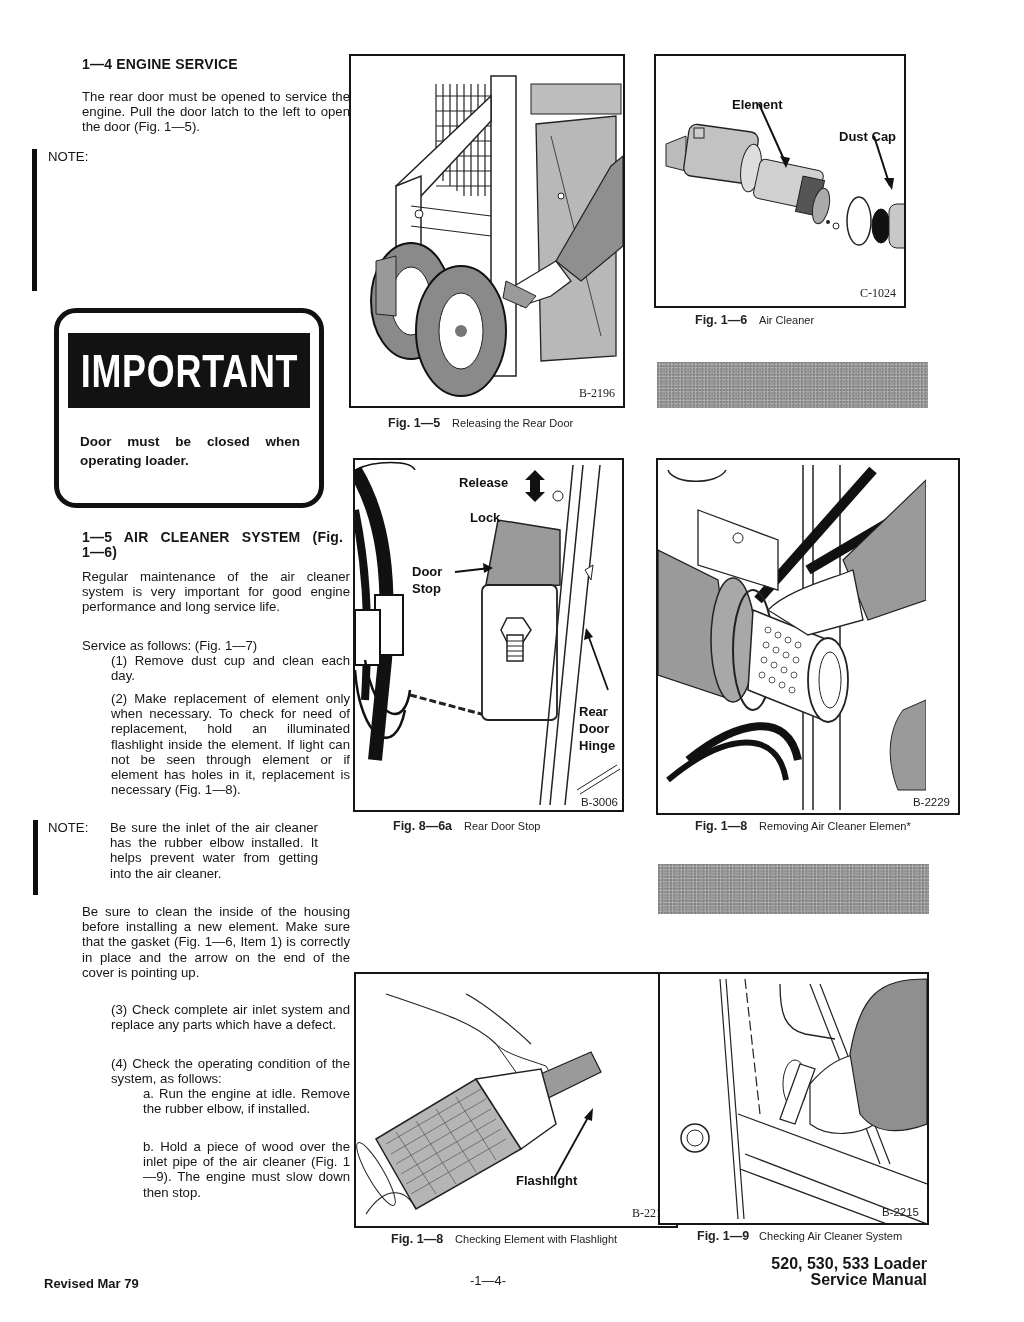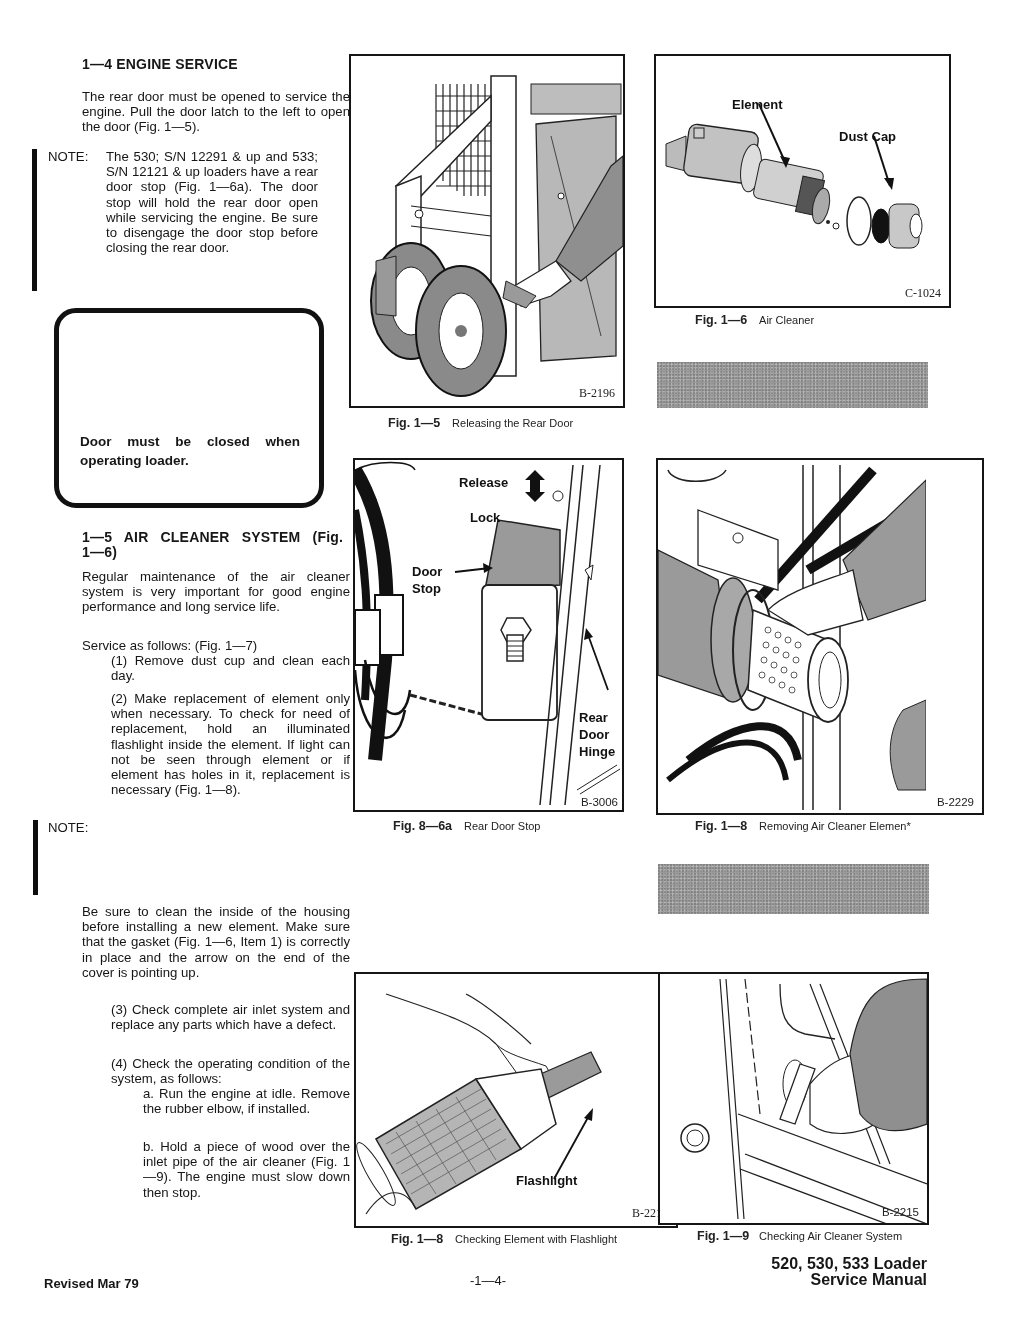--- a/index.html
+++ b/index.html
@@ -46,43 +46,48 @@
 </head>
 <body>
 
 <div class="col-left heading" style="top:57px;">1—4 ENGINE SERVICE</div>
 
 <div class="col-left para" style="top:89px; width:268px;">The rear door must be opened to service the engine. Pull the door latch to the left to open the door (Fig. 1—5).</div>
 
 <div class="change-bar" style="left:32px; top:149px; height:142px;"></div>
 <div class="note" style="top:149px;">
   <span class="note-label">NOTE:</span>
-  <div class="note-body">The 530; S/N 12291 &amp; up and 533; S/N 12121 &amp; up loaders have a rear door stop (Fig. 1—6a). The door stop will hold the rear door open while servicing the engine. Be sure to disengage the door stop before closing the rear door.</div>
 </div>
 
 <div class="important-box">
+  <div class="important-banner-wrap">
+    <div style="width:100%; height:100%; display:flex; align-items:center; justify-content:center;">
+      <span style="color:#fff; font-weight:bold; font-size:46px; display:inline-block; transform:scaleX(0.78); letter-spacing:1px; font-family:'Liberation Sans', sans-serif;">IMPORTANT</span>
+    </div>
+  </div>
   <div class="important-text">Door must be closed when operating loader.</div>
 </div>
 
 <div class="col-left heading" style="top:530px; width:270px; font-size:14px; line-height:15px; word-spacing:8px;">
   <div>1—5 AIR CLEANER SYSTEM (Fig.</div>
   <div>1—6)</div>
 </div>
 
 <div class="col-left para" style="top:569px; width:268px;">Regular maintenance of the air cleaner system is very important for good engine performance and long service life.</div>
 
 <div class="col-left" style="top:638px;">Service as follows: (Fig. 1—7)</div>
 
 <div class="col-left para indent1" style="top:653px; width:268px;">(1)  Remove dust cup and clean each day.</div>
 
 <div class="col-left para indent1" style="top:691px; width:268px;">(2)  Make replacement of element only when necessary. To check for need of replacement, hold an illuminated flashlight inside the element. If light can not be seen through element or if element has holes in it, replacement is necessary (Fig. 1—8).</div>
 
 <div class="change-bar" style="left:33px; top:820px; height:75px;"></div>
 <div class="note" style="top:820px;">
   <span class="note-label">NOTE:</span>
+  <div class="note-body" style="margin-left:62px;">Be sure the inlet of the air cleaner has the rubber elbow installed. It helps prevent water from getting into the air cleaner.</div>
 </div>
 
 <div class="col-left para" style="top:904px; width:268px;">Be sure to clean the inside of the housing before installing a new element. Make sure that the gasket (Fig. 1—6, Item 1) is correctly in place and the arrow on the end of the cover is pointing up.</div>
 
 <div class="col-left para indent1" style="top:1002px; width:268px;">(3)  Check complete air inlet system and replace any parts which have a defect.</div>
 
 <div class="col-left para indent1" style="top:1056px; width:268px;">(4)  Check the operating condition of the system, as follows:</div>
 
 <div class="col-left para indent2" style="top:1086px; width:268px;">a.  Run the engine at idle. Remove the rubber elbow, if installed.</div>
 
@@ -118,21 +123,21 @@
     <ellipse cx="110" cy="275" rx="22" ry="38" fill="#fff" stroke="#222"></ellipse>
     <circle cx="110" cy="275" r="6" fill="#777"></circle>
     <path d="M25 205 L45 200 L45 260 L25 258 Z" fill="#999" stroke="#222"></path>
   </svg>
   <div class="fig-code">B-2196</div>
 </div>
 <div class="caption" style="left:352px; top:416px;">
   <span class="fig-num">Fig. 1—5</span><span>Releasing the Rear Door</span>
 </div>
 
-<div class="fig-frame" style="left:654px; top:54px; width:297px; height:254px;">
+<div class="fig-frame" style="left:654px; top:54px; width:252px; height:254px;">
   <svg width="269" height="250" viewBox="0 0 269 250">
 
     <path d="M10 88 L30 80 L30 115 L10 110 Z" fill="#bbb" stroke="#222"></path>
     <rect x="30" y="72" width="70" height="52" rx="8" fill="#c2c2c2" stroke="#222" stroke-width="1.3" transform="rotate(8 65 98)"></rect>
     <ellipse cx="95" cy="112" rx="10" ry="24" fill="#ddd" stroke="#222" transform="rotate(8 95 112)"></ellipse>
     <rect x="38" y="72" width="10" height="10" fill="#ccc" stroke="#222"></rect>
 
     <rect x="100" y="108" width="65" height="40" rx="6" fill="#d0d0d0" stroke="#222" transform="rotate(12 130 128)"></rect>
     <rect x="143" y="122" width="22" height="36" fill="#555" stroke="#222" transform="rotate(12 154 140)"></rect>
     <ellipse cx="165" cy="150" rx="8" ry="18" fill="#aaa" stroke="#222" transform="rotate(12 165 150)"></ellipse>
@@ -193,32 +198,32 @@
     <line x1="253" y1="230" x2="232" y2="172" stroke="#111" stroke-width="1.8"></line>
     <polygon points="231,168 229,180 238,177" fill="#111"></polygon>
     <path d="M222 330 L262 305 M225 334 L265 309" stroke="#222"></path>
   </svg>
   <div class="callout" style="left:104px; top:14px;">Release</div>
   <div class="callout" style="left:115px; top:49px;">Lock</div>
   <div class="callout" style="left:57px; top:103px;">
     <div>Door</div>
     <div>Stop</div>
   </div>
-  <div class="callout" style="left:224px; top:249px;">
+  <div class="callout" style="left:224px; top:243px;">
     <div>Rear</div>
     <div>Door</div>
     <div>Hinge</div>
   </div>
   <div class="fig-code sans" style="right:4px; bottom:2px;">B-3006</div>
 </div>
 <div class="caption" style="left:357px; top:819px;">
   <span class="fig-num">Fig. 8—6a</span><span>Rear Door Stop</span>
 </div>
 
-<div class="fig-frame" style="left:656px; top:458px; width:328px; height:357px;">
+<div class="fig-frame" style="left:656px; top:458px; width:304px; height:357px;">
   <svg width="268" height="353" viewBox="0 0 268 353">
     <path d="M10 10 C15 25 60 25 68 10" stroke="#222" stroke-width="1.5" fill="none"></path>
     <path d="M145 5 L145 350 M155 5 L155 350 M182 5 L182 350" stroke="#222" stroke-width="1.5"></path>
 
     <path d="M100 140 L215 10" stroke="#111" stroke-width="10" fill="none"></path>
     <path d="M150 110 L235 60" stroke="#111" stroke-width="10" fill="none"></path>
     <path d="M30 300 C80 260 130 250 140 300" stroke="#111" stroke-width="8" fill="none"></path>
     <path d="M10 320 C70 270 120 270 128 320" stroke="#111" stroke-width="6" fill="none"></path>
 
     <path d="M40 50 L120 80 L120 130 L40 105 Z" fill="#fff" stroke="#222" stroke-width="1.3"></path>

